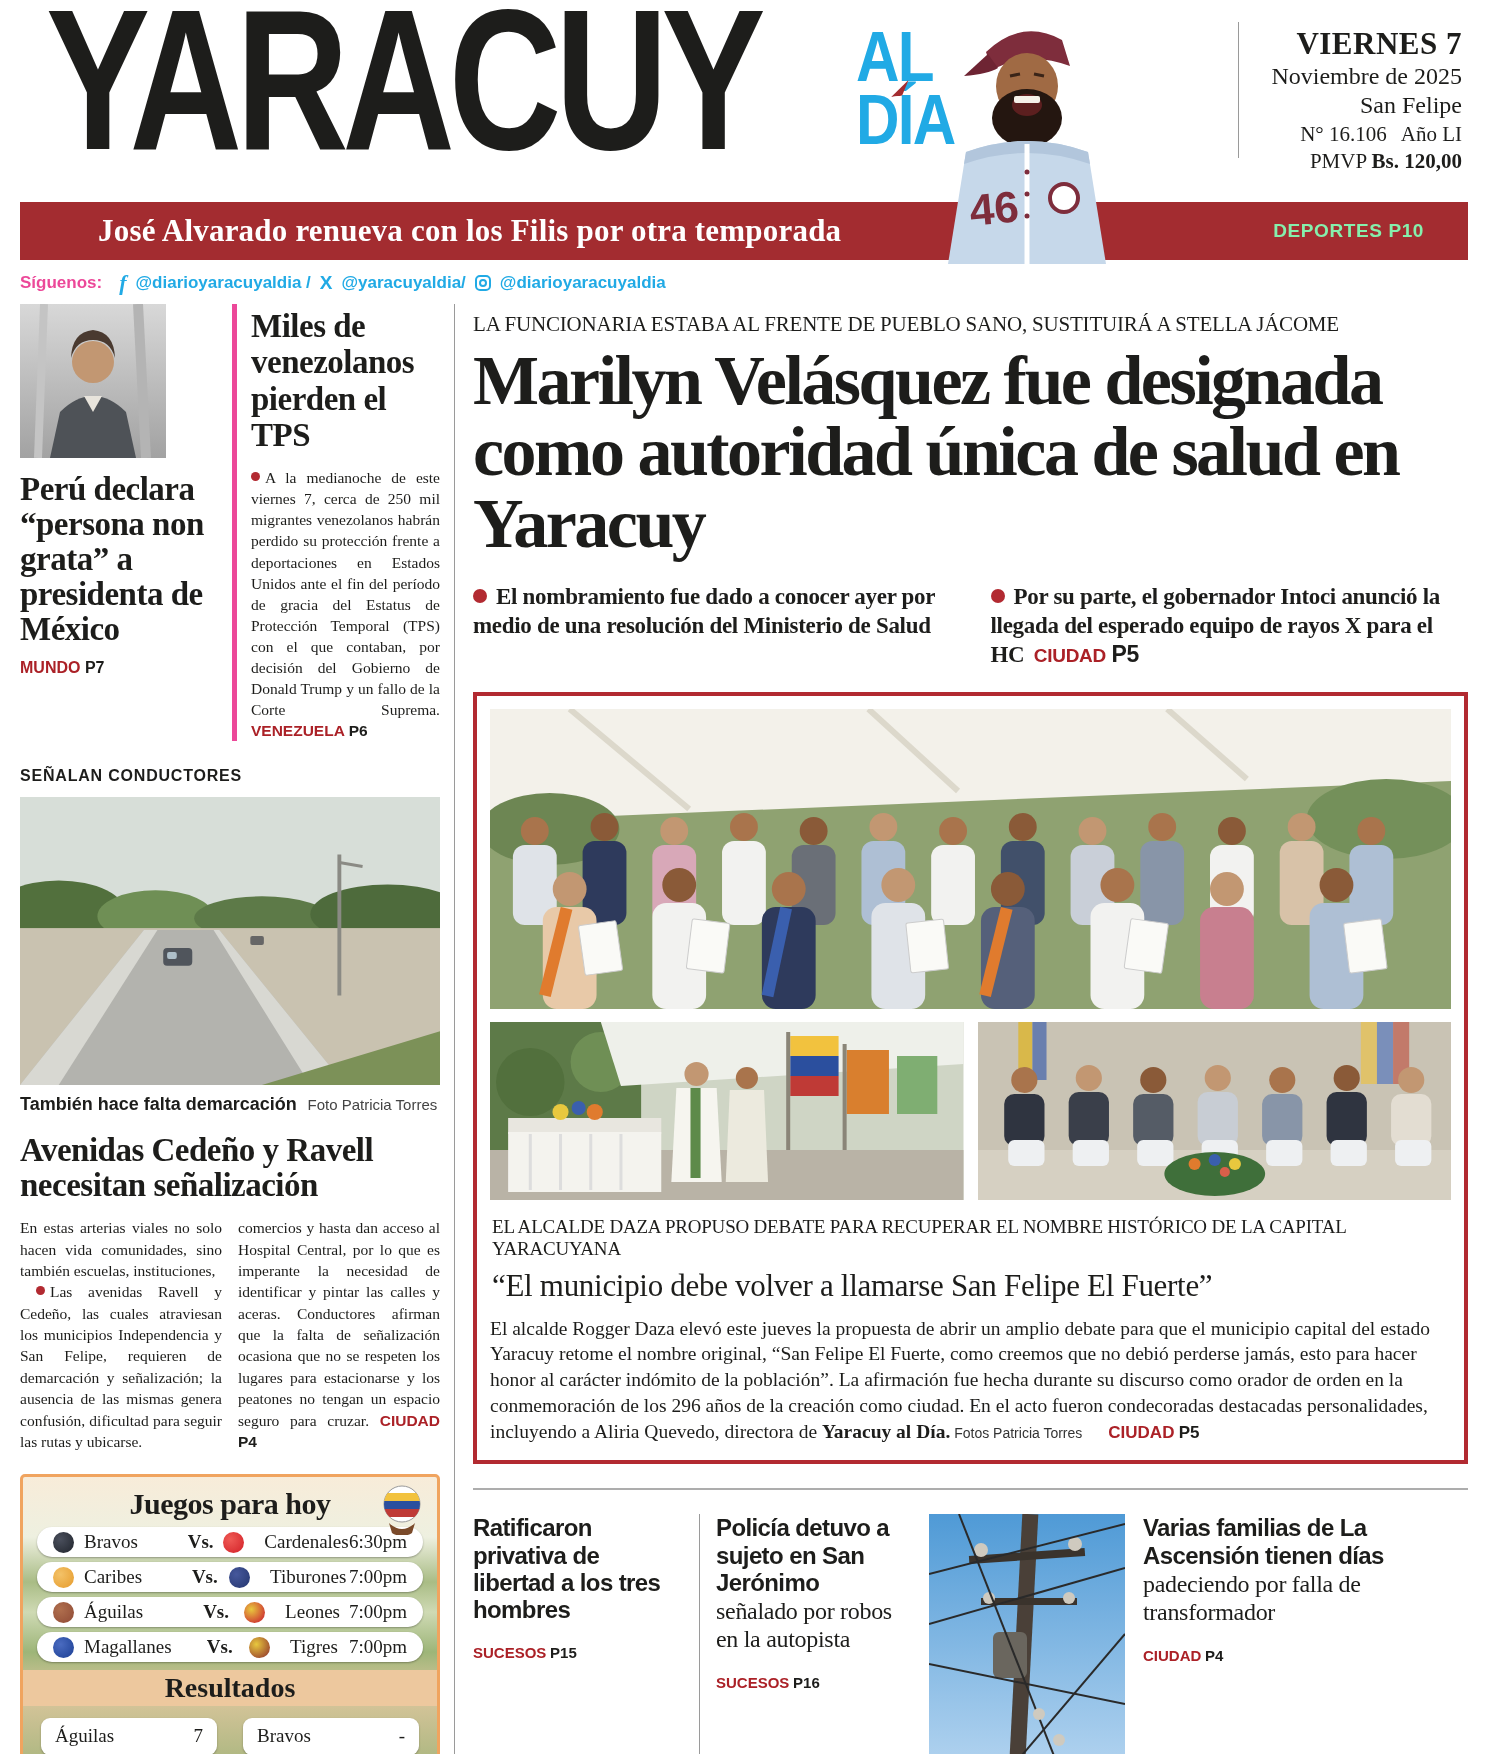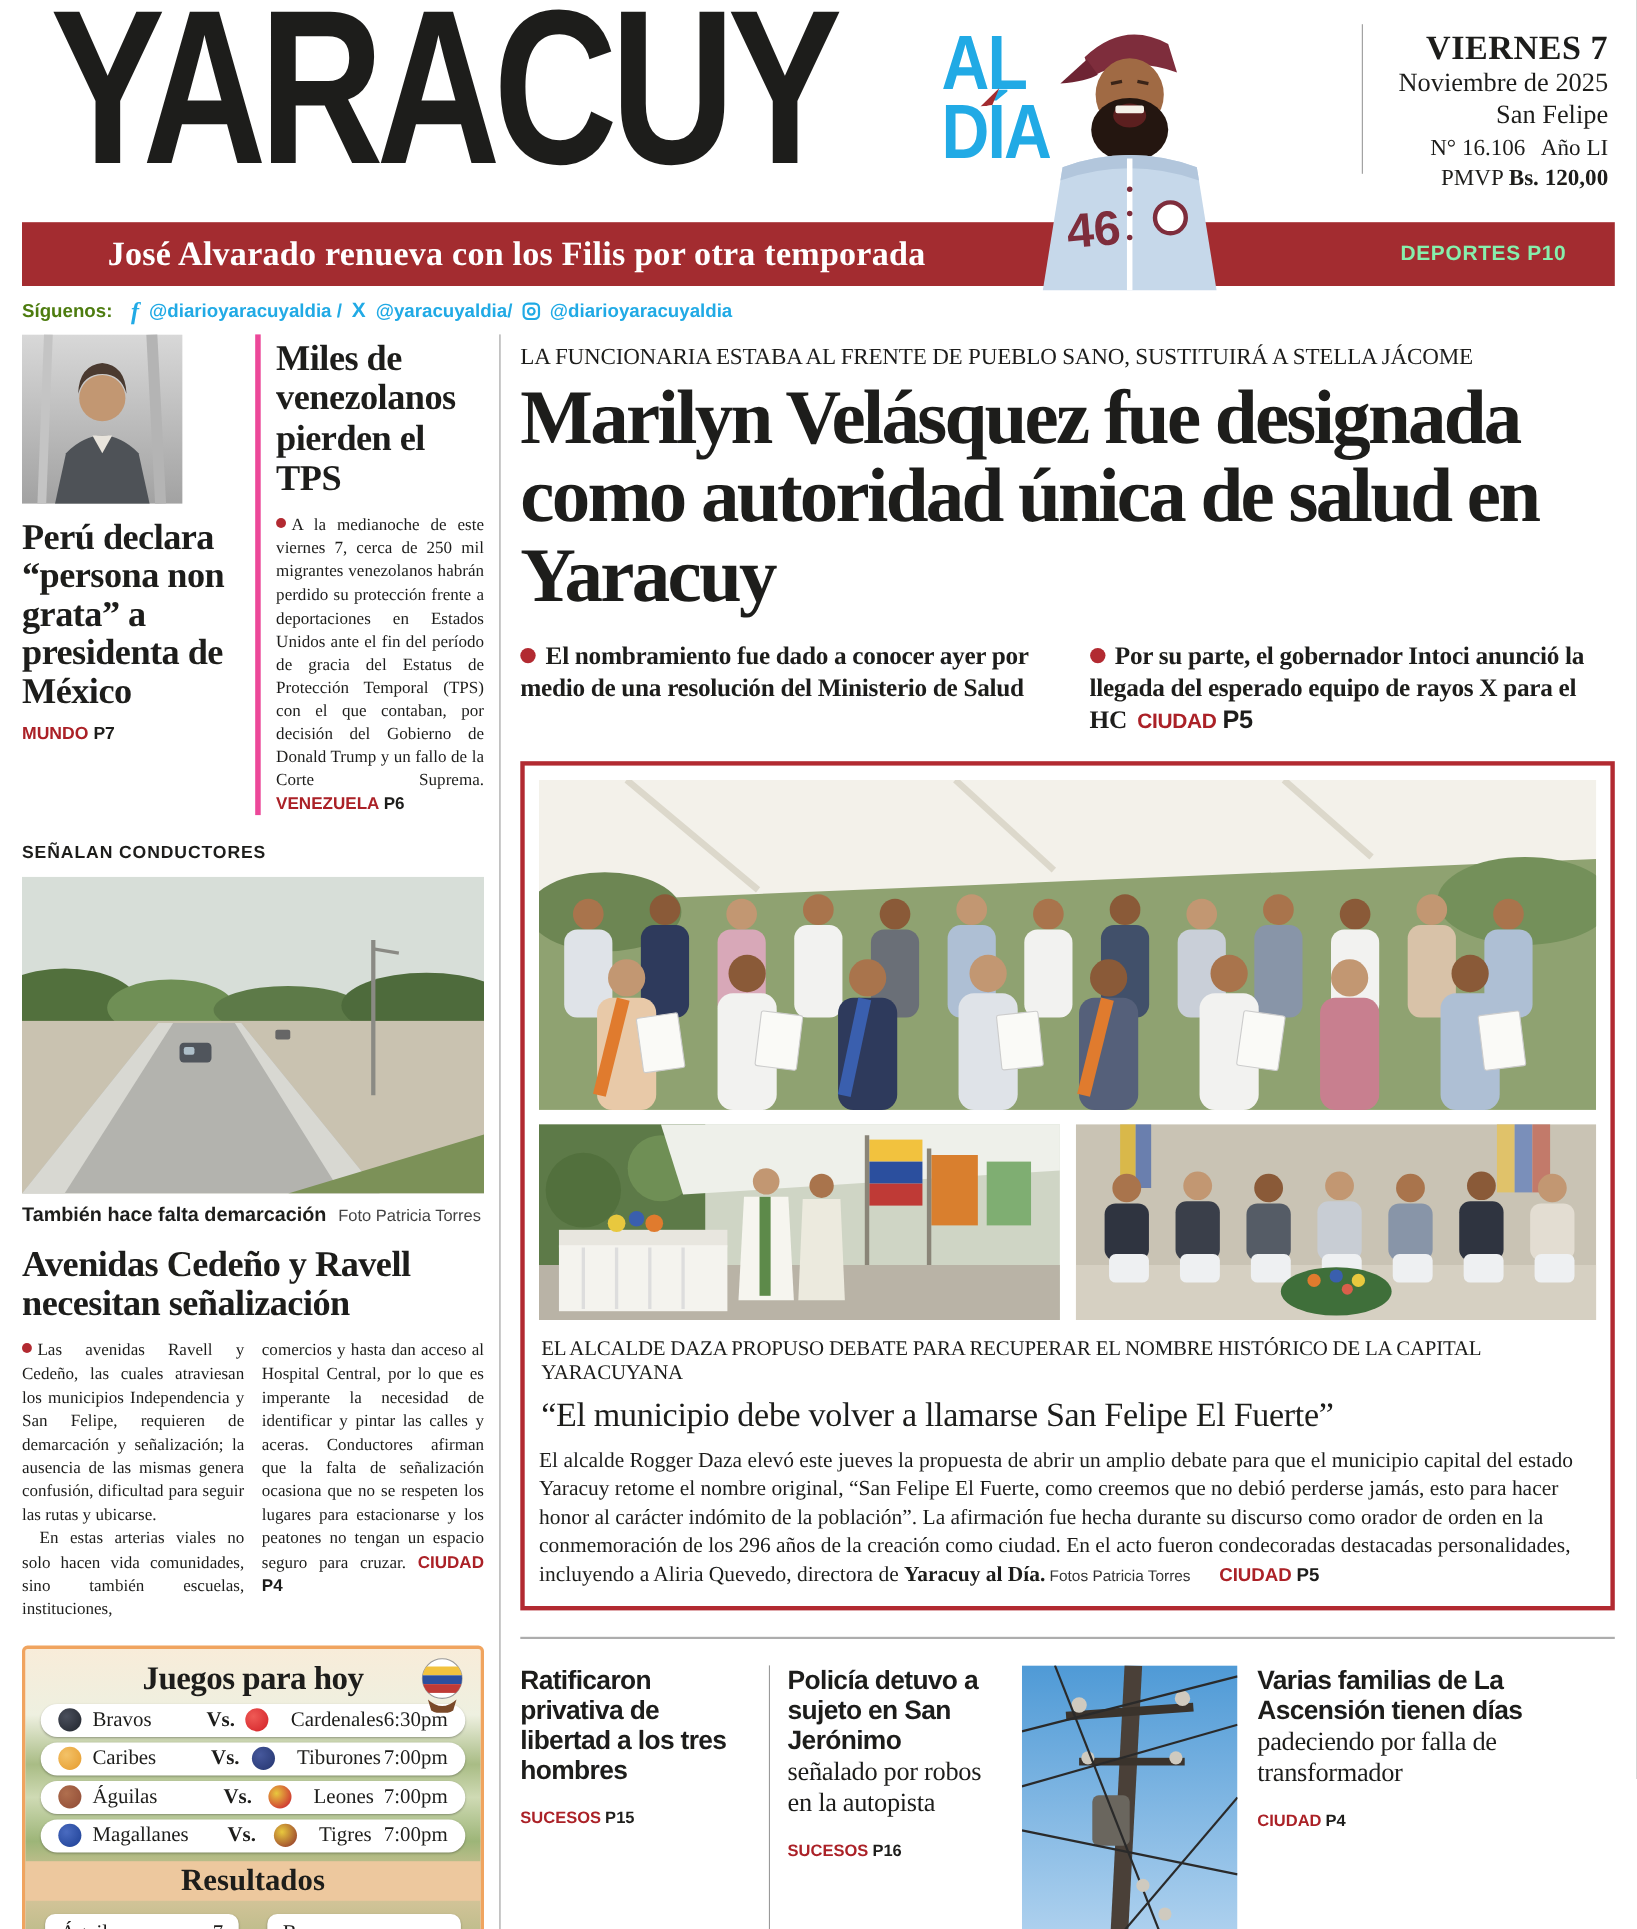--- a/index.html
+++ b/index.html
@@ -33,21 +33,21 @@
   .banner { position:relative; margin:16px 20px 0; height:58px; background:#a32c30;
             display:flex; align-items:center;padding-left:36px; }
   .banner-headline { color:#fff; font-weight:700; font-size:31px; padding-left:42px;
                      letter-spacing:.2px; white-space:nowrap; }
   .banner-section { position:absolute; right:44px; font-family:"Liberation Sans",sans-serif;
                     font-weight:700; font-size:19px; color:#86efac; letter-spacing:.6px; }
 
   
   .social { display:flex; align-items:center; gap:9px; margin:10px 20px 4px;
             font-family:"Liberation Sans",sans-serif; font-weight:700; font-size:17px; }
-  .social-label { color:#4d7c0f; margin-right:8px; }
+  .social-label { color:#ec4899; margin-right:8px; }
   .handle { color:#21aae5; }
   .fb-icon::before { content:"f"; font-family:"Liberation Serif",serif; font-weight:700;
                      font-style:italic; font-size:22px; color:#21aae5; }
   .x-icon::before { content:"X"; font-family:"Liberation Sans",sans-serif; font-weight:700;
                     font-size:19px; color:#21aae5; }
   .ig-icon { width:16px; height:16px; border:2.5px solid #21aae5; border-radius:5px;
              position:relative; display:inline-block; }
   .ig-icon::after { content:""; position:absolute; inset:2px; border:2.5px solid #21aae5;
                     border-radius:50%; }
 
@@ -263,22 +263,22 @@
 
       <div class="caption">
         <b>También hace falta demarcación</b>
         <span class="credit">Foto Patricia Torres</span>
       </div>
 
       <div class="avenidas">
         <h2>Avenidas Cedeño y Ravell necesitan señalización</h2>
         <div class="av-body">
           <div class="av-col">
+            <p>En estas arterias viales no solo hacen vida comunidades, sino también escuelas, instituciones,</p>
             <p><span class="dot"></span><span>Las avenidas Ravell y Cedeño, las cuales atraviesan los municipios Independencia y San Felipe, requieren de demarcación y señalización; la ausencia de las mismas genera confusión, dificultad para seguir las rutas y ubicarse.</span></p>
-            <p>En estas arterias viales no solo hacen vida comunidades, sino también escuelas, instituciones,</p>
           </div>
           <div class="av-col">
             <span>comercios y hasta dan acceso al Hospital Central, por lo que es imperante la necesidad de identificar y pintar las calles y aceras. Conductores afirman que la falta de señalización ocasiona que no se respeten los lugares para estacionarse y los peatones no tengan un espacio seguro para cruzar. </span>
             <span class="sec">CIUDAD</span>
             <span class="pg">P4</span>
           </div>
         </div>
       </div>
 
       <div class="sports">

